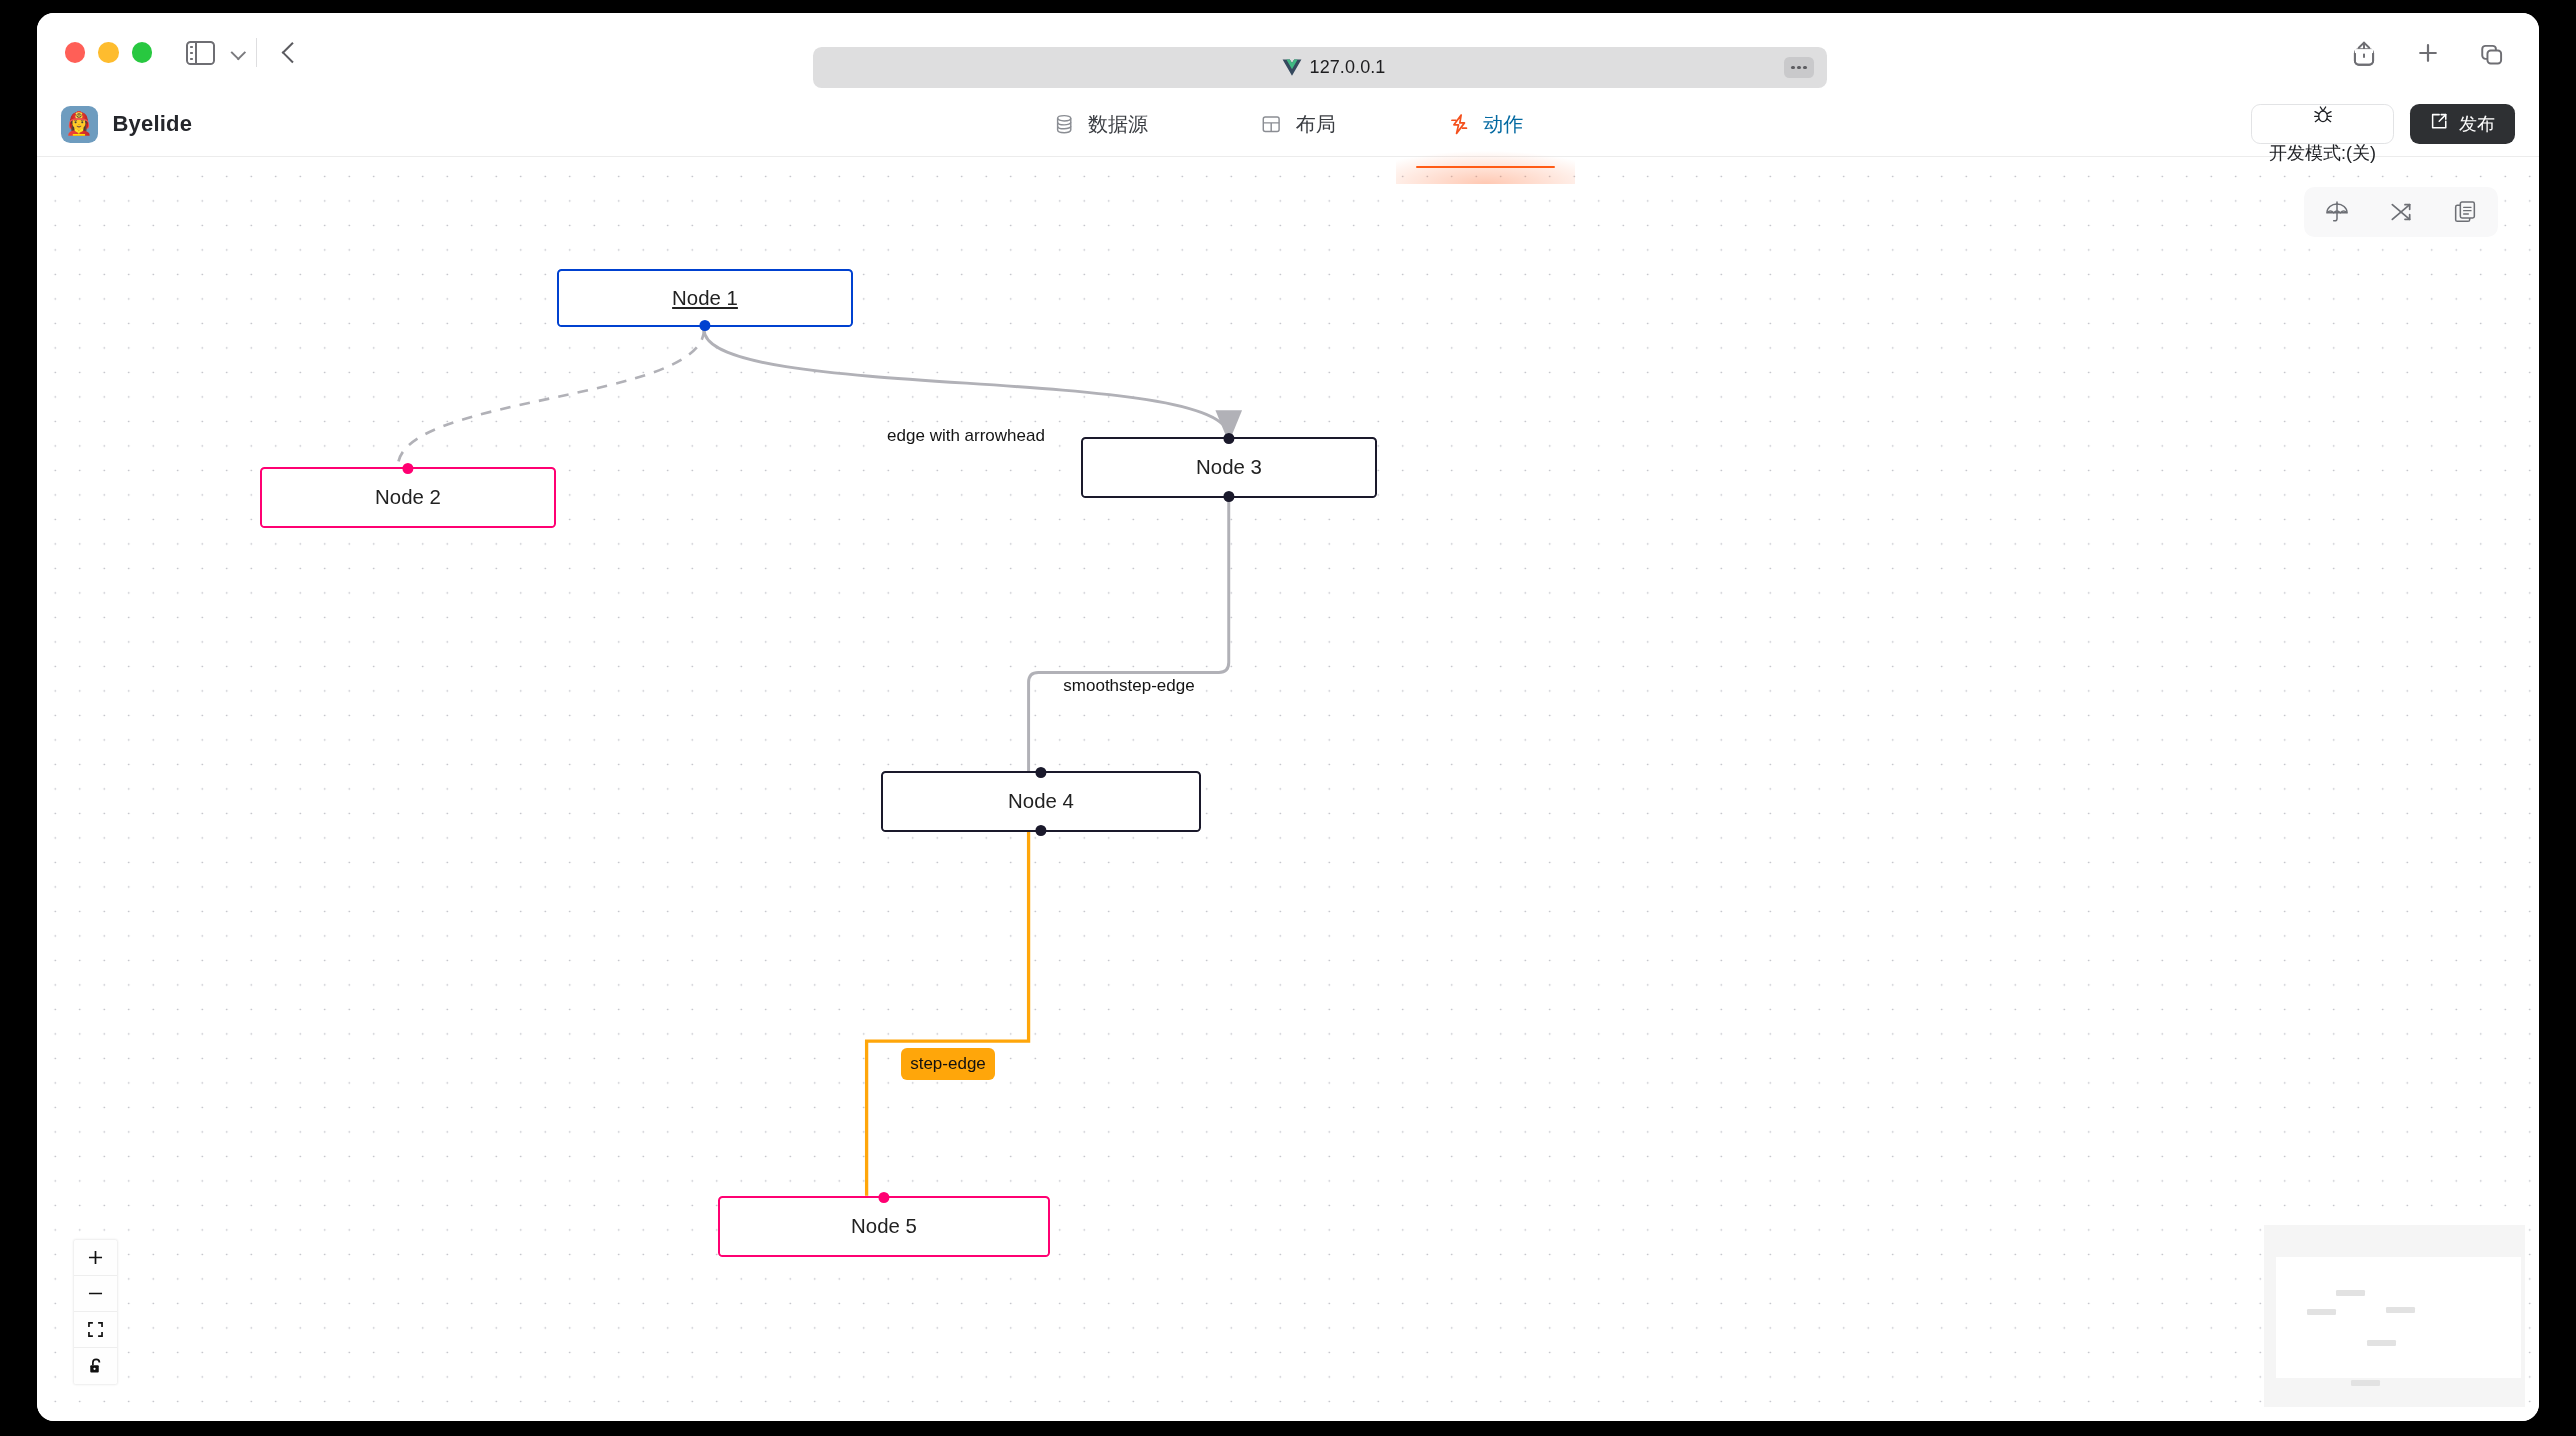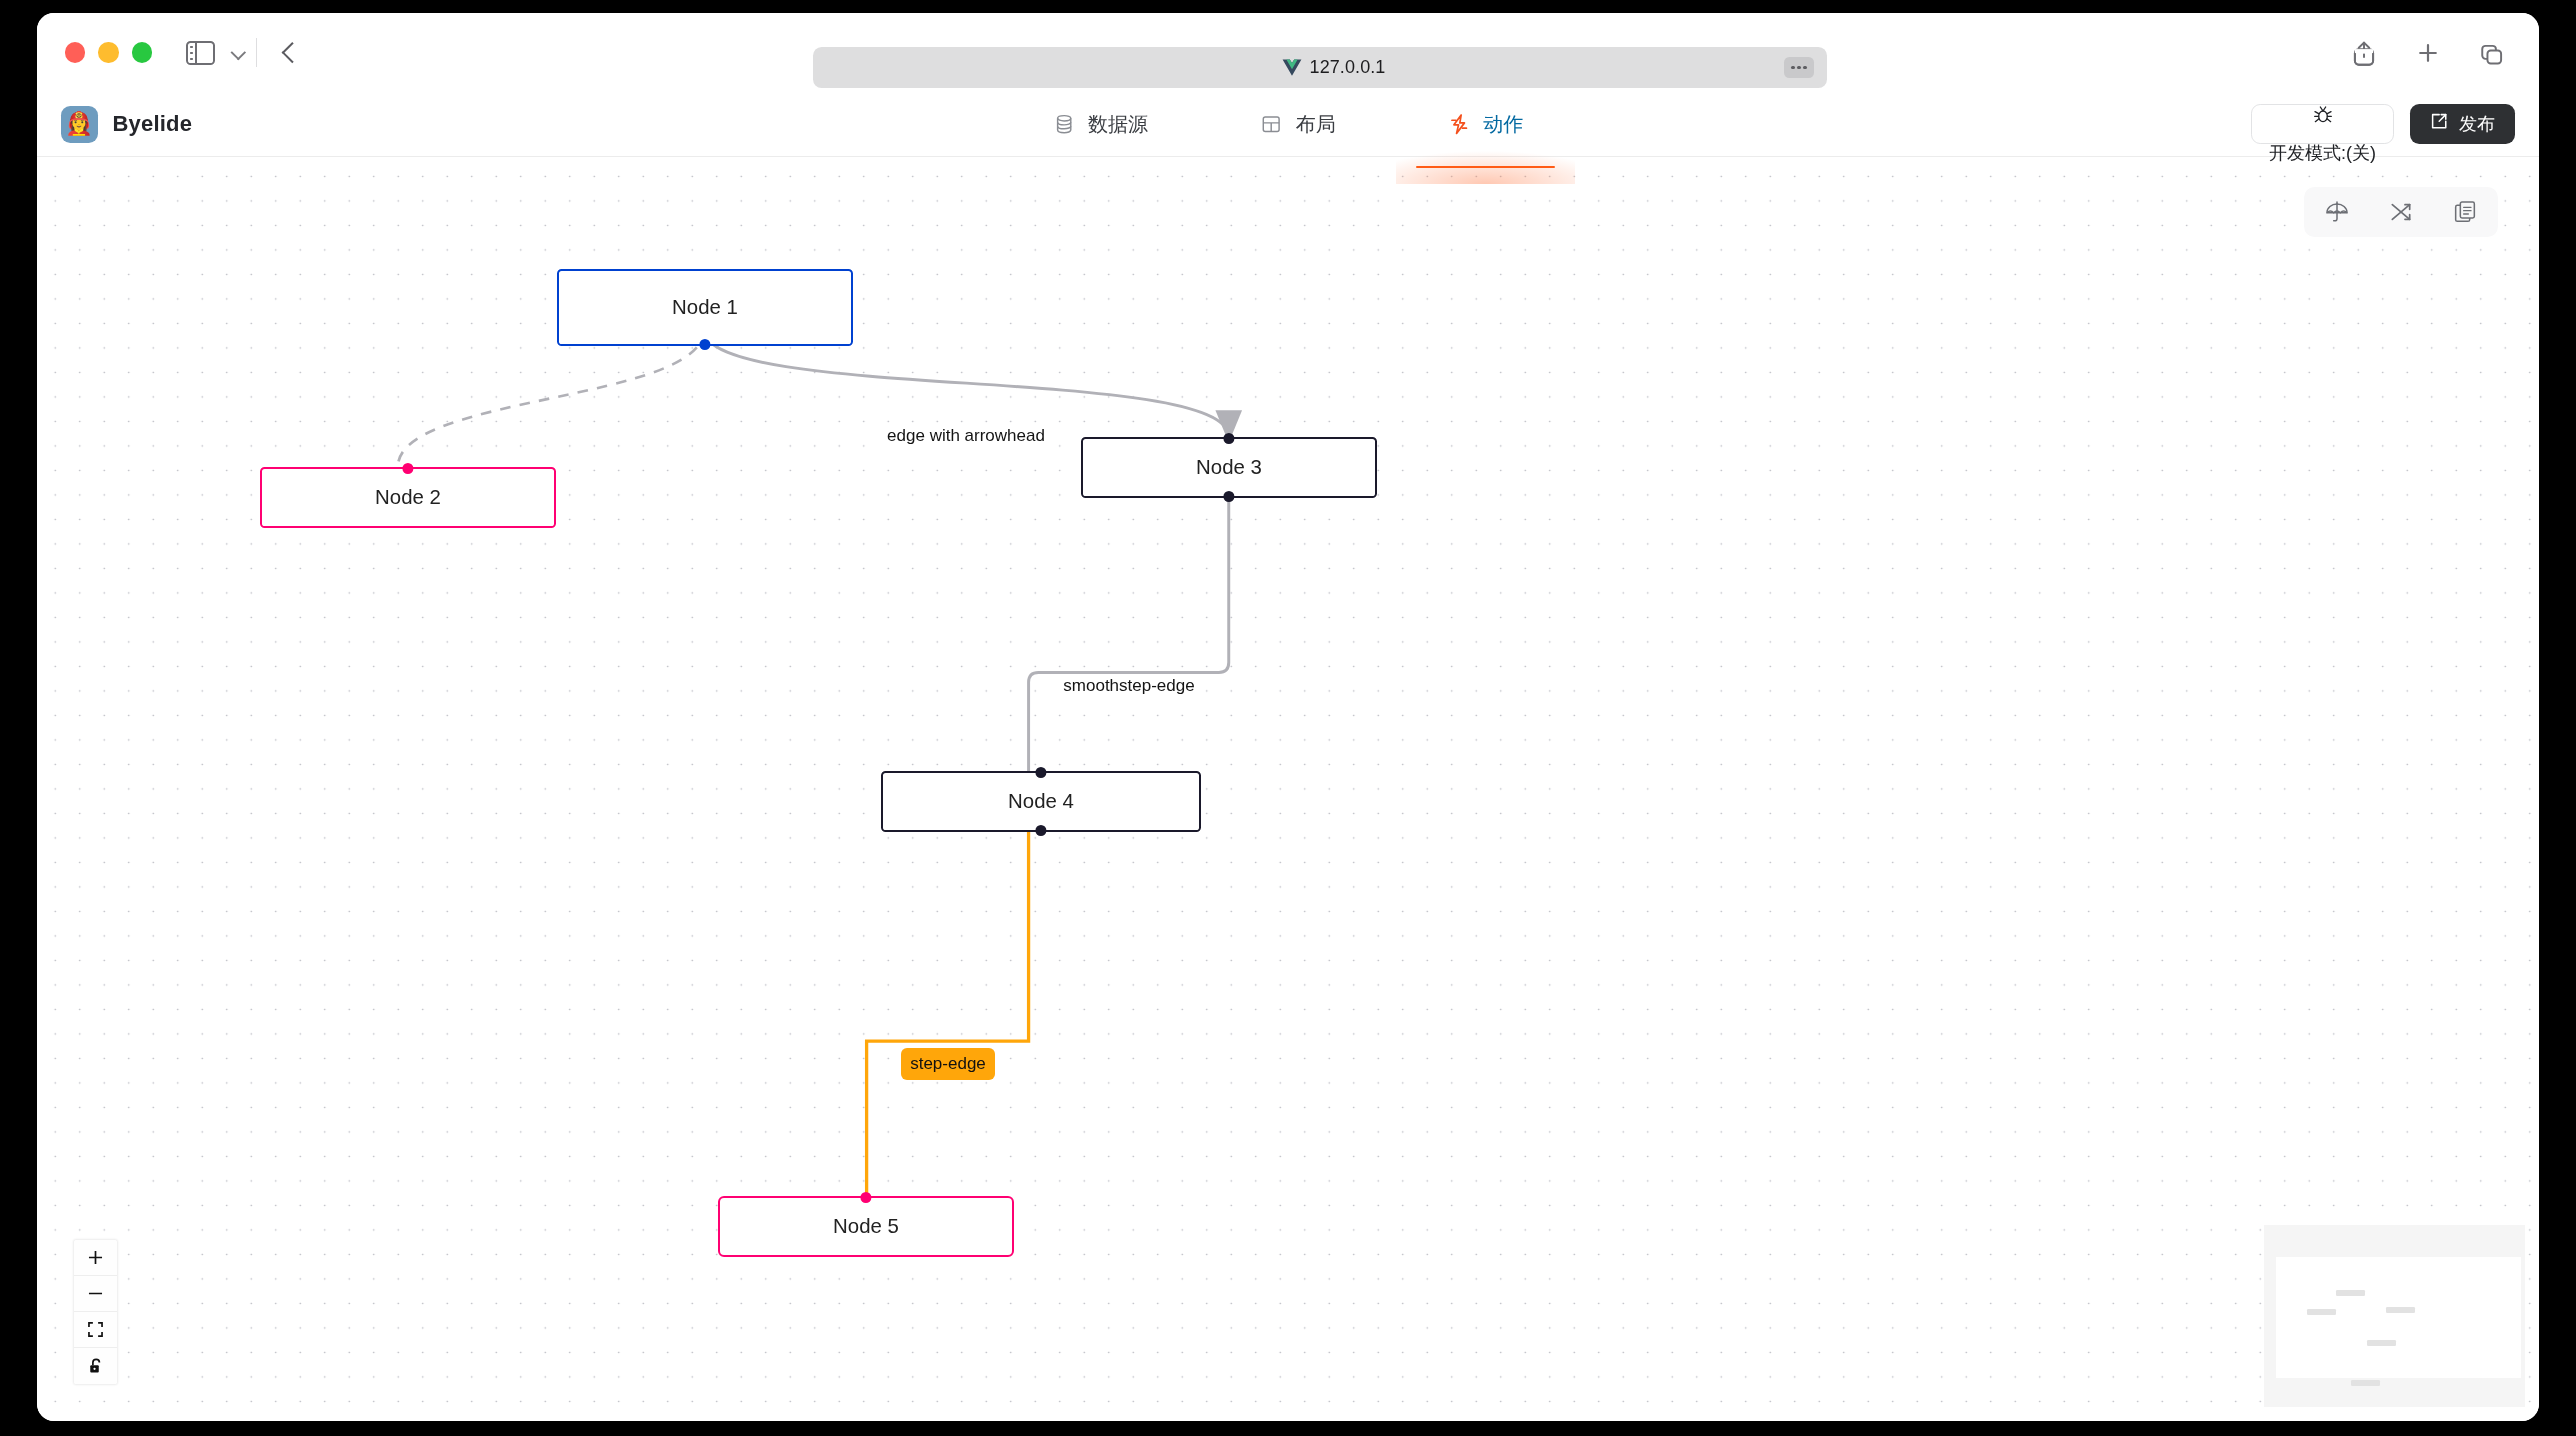--- a/index.html
+++ b/index.html
@@ -511,21 +511,21 @@
 
       <path d="M1506,1025 L1506,1343 L1260,1343 L1260,1578" fill="none" stroke="#ffa60a" stroke-width="5"></path>
     </svg>
 
     <div class="edge-label" style="left:929px; top:279px;">edge with arrowhead</div>
 
     <div class="edge-label" style="left:1092px; top:529px;">smoothstep-edge</div>
 
     <div class="edge-label chip" style="left:911px; top:907px;">step-edge</div>
 
-    <div class="node node-input" style="left:520px; top:112px; width:296px; height:77px;">
+    <div class="node node-input" style="left:520px; top:112px; width:296px; height:58px;text-decoration:underline;">
       <span>Node 1</span>
       <span class="handle bottom h-blue"></span>
     </div>
 
     <div class="node node-output" style="left:223px; top:310px; width:296px; height:61px;">
       <span>Node 2</span>
       <span class="handle top h-pink"></span>
     </div>
 
     <div class="node node-default" style="left:1044px; top:280px; width:296px; height:61px;text-align:center;">
@@ -533,21 +533,21 @@
       <span class="handle top h-dark"></span>
       <span class="handle bottom h-dark"></span>
     </div>
 
     <div class="node node-default" style="left:844px; top:614px; width:320px; height:61px;">
       <span>Node 4</span>
       <span class="handle top h-dark"></span>
       <span class="handle bottom h-dark"></span>
     </div>
 
-    <div class="node node-output" style="left:681px; top:1039px; width:296px; height:61px;border-radius:6px;">
+    <div class="node node-output" style="left:681px; top:1039px; width:332px; height:61px;">
       <span>Node 5</span>
       <span class="handle top h-pink"></span>
     </div>
 
     <div class="node-toolbar">
       <span class="ntb">
         <svg width="24" height="24" viewBox="0 0 36 36">
           <path d="M3 19 A15 13 0 0 1 33 19 Z" fill="none" stroke="#6d6f75" stroke-width="2.3"></path>
           <path d="M3 19 Q8 14 13 19 Q18 14 23 19 Q28 14 33 19" fill="none" stroke="#6d6f75" stroke-width="2.2"></path>
           <path d="M18 6 L18 28 Q18 32 13 31" fill="none" stroke="#6d6f75" stroke-width="2.3" stroke-linecap="round"></path>

